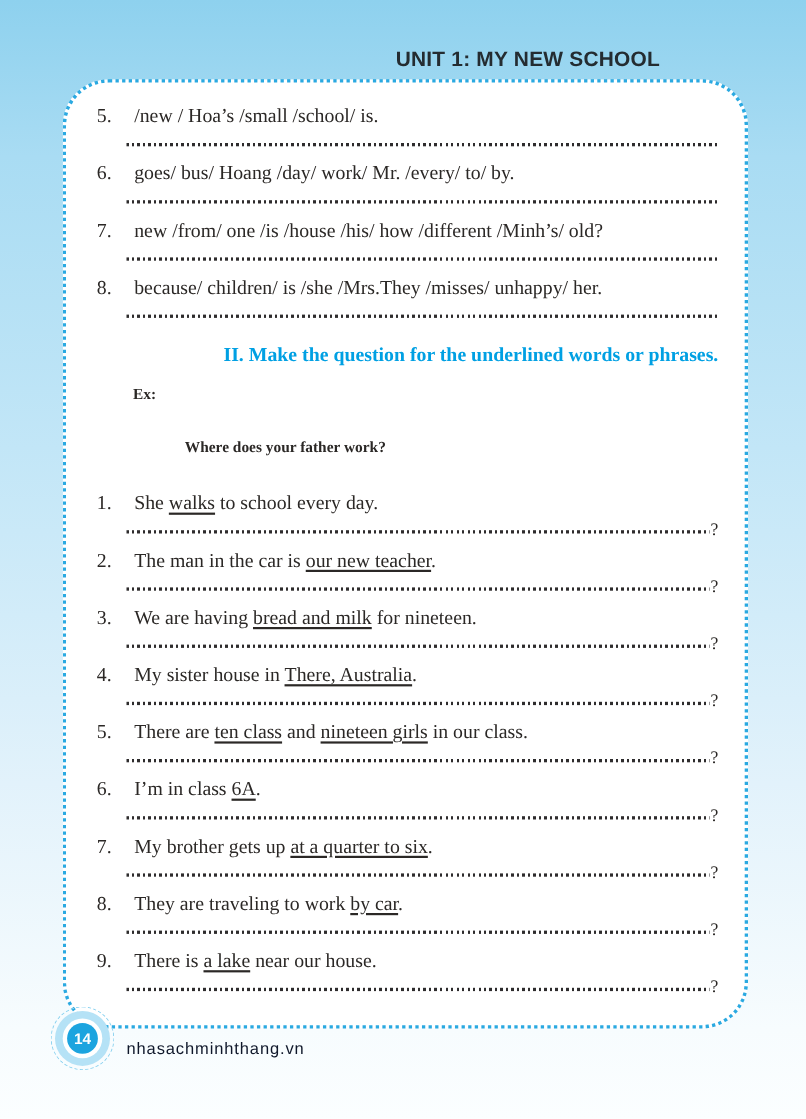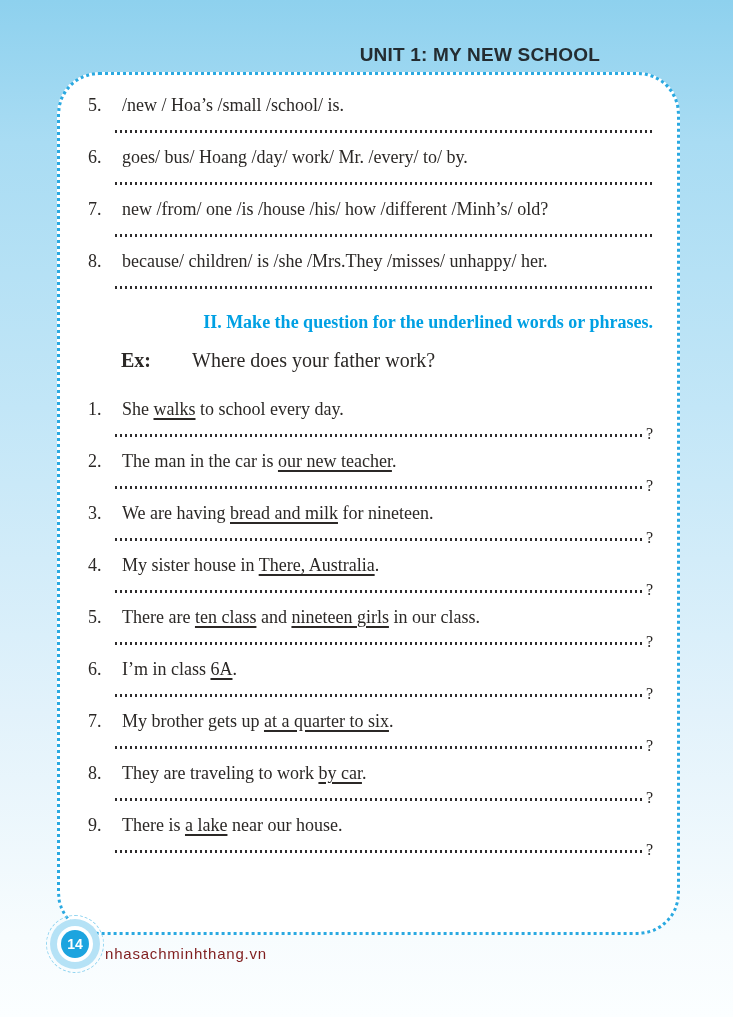--- a/index.html
+++ b/index.html
@@ -36,38 +36,38 @@
     background: repeating-linear-gradient(90deg, #2e2c2d 0 2px, transparent 2px 5px);
   }
   .answer-end { font-size: 16px; line-height: 13px; margin-left: 1px; }
   .section-heading {
     margin: 18px 0 14px 0;
     font-size: 18px; font-weight: 700; line-height: 24px;
     color: #00a0e3;
     text-align: right;
   }
   .example { margin-bottom: 26px; }
-  .example-row { display: flex; font-size: 20px; line-height: 24px; gap: 24px; }
+  .example-row { display: flex; font-size: 14px; line-height: 24px; }
   .example-label { width: 47px; flex: none; margin-left: 33px; font-weight: 700; }
-  .example-question { font-weight: 400; }
+  .example-question { font-weight: 700; margin-top: 48px; }
   .u { text-decoration: underline; text-underline-offset: 3px; text-decoration-thickness: 1.5px; }
   .badge-wrap { position: absolute; left: 46px; top: 915px; width: 58px; height: 58px; z-index: 2; }
   .badge-dashed { position: absolute; inset: 0; border: 1px dashed #8ed3f0; border-radius: 50%; box-sizing: border-box; }
   .badge-ring { position: absolute; left: 4px; top: 4px; width: 50px; height: 50px; border-radius: 50%; background: #b5e2f6; }
   .badge-inner {
     position: absolute; left: 50%; top: 50%; transform: translate(-50%, -50%);
     width: 28px; height: 28px; border-radius: 50%;
     background: #1ca4df; box-shadow: 0 0 0 4px #ffffff;
     display: flex; align-items: center; justify-content: center;
     color: #ffffff; font-family: "Liberation Sans", sans-serif; font-weight: 700; font-size: 14px;
   }
   .site-url {
-    position: absolute; left: 105px; top: 945px;
+    position: absolute; left: 115px; top: 945px;
     font-family: "Liberation Sans", sans-serif;
-    font-size: 15px; letter-spacing: 0.8px; color: #7f1d1d;
+    font-size: 15px; letter-spacing: 0.8px; color: #0f172a;
   }
 </style>
 </head>
 <body>
 
 <div class="unit-header">UNIT 1: MY NEW SCHOOL</div>
 
 <div class="card">
 
   <div id="part1-list">

